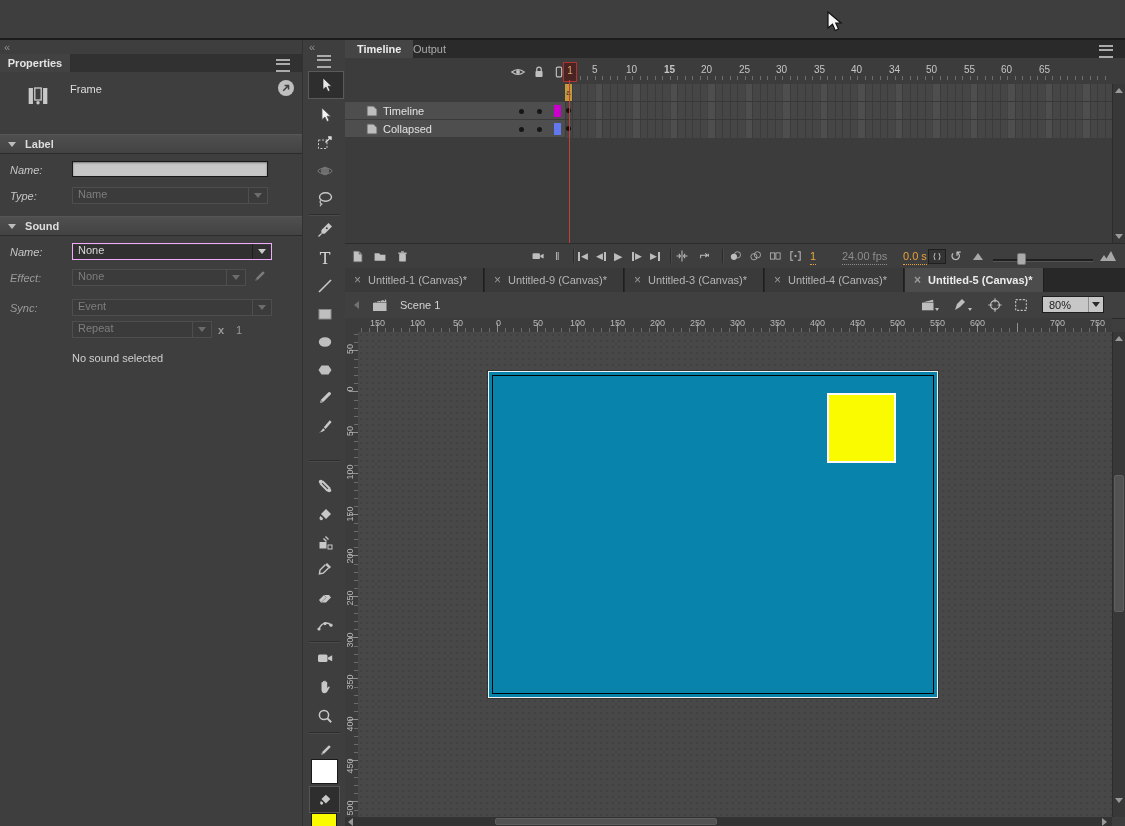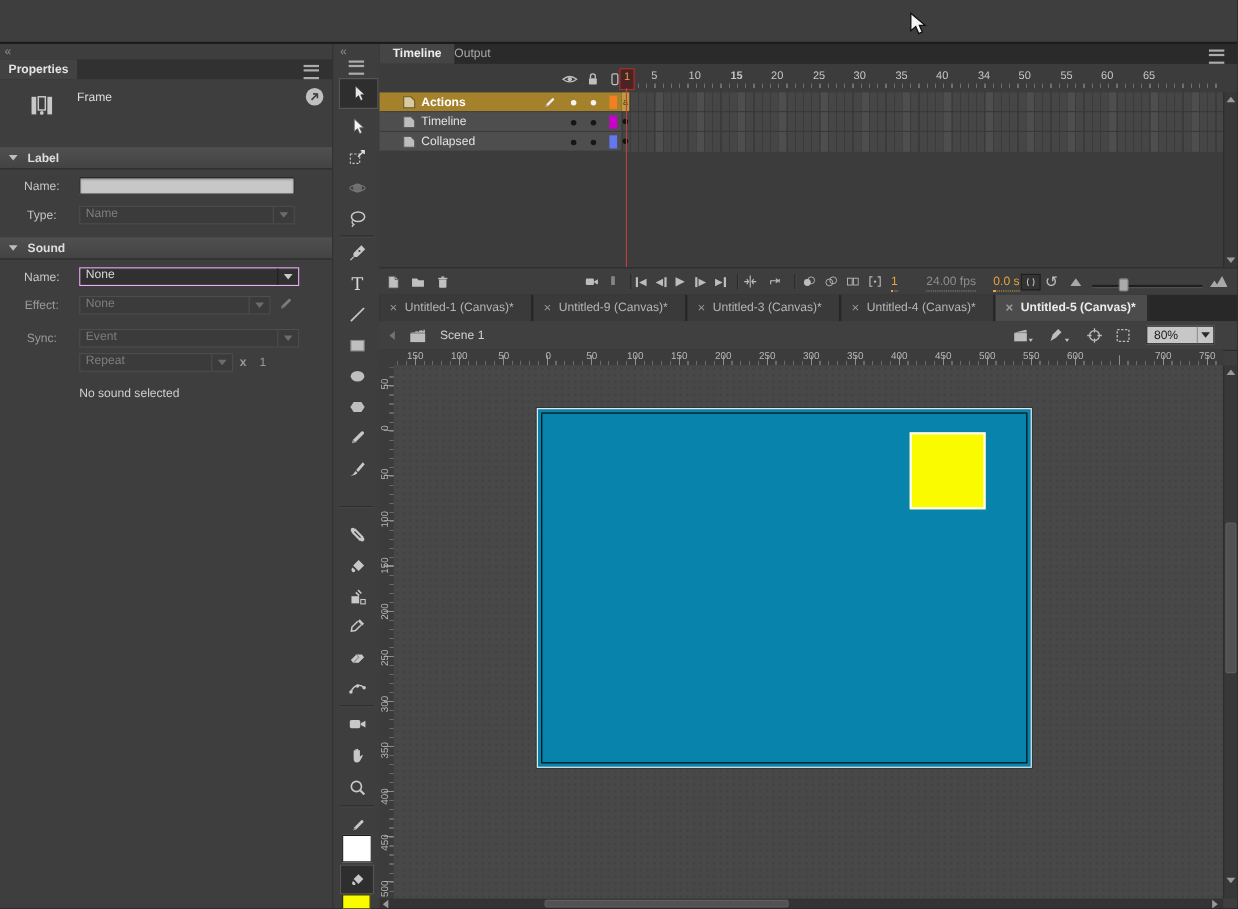--- a/index.html
+++ b/index.html
@@ -19,21 +19,21 @@
   .hamburger:before{content:"";display:block;height:2px;background:#ABABAB;margin-top:1.5px;}
   
   .props{left:0;top:40px;width:302px;height:786px;background:#3E3E3E;border-right:1px solid #292929;}
   .ptabbar{position:absolute;left:0;top:14px;width:302px;height:18px;background:#313131;}
   .ptab{position:absolute;left:0;top:0;width:70px;height:18px;background:#424242;color:#E4E4E4;
         text-align:center;line-height:18px;font-weight:bold;}
   .sec-head{position:absolute;left:0;width:302px;height:18px;line-height:18px;
     background:linear-gradient(#4F4F4F,#434343);border-top:1px solid #565656;border-bottom:1px solid #2B2B2B;}
   .tri-down{display:inline-block;width:0;height:0;border-left:4px solid transparent;border-right:4px solid transparent;
     border-top:5px solid #BDBDBD;margin:0 6px 1px 8px;vertical-align:middle;}
-  .flabel{position:absolute;width:56px;text-align:center;color:#C6C6C6;}
+  .flabel{position:absolute;width:56px;text-align:left;color:#C6C6C6;font-style:italic;}
   .flabel.dim{color:#9A9A9A;}
   .dd{position:absolute;height:15px;background:#303030;border:1px solid #f0abfc;
       box-shadow:inset 0 1px 0 rgba(255,255,255,.05);display:flex;padding:0 5px;color:#D8D8D8;}
   .dd .ddarrow{margin-left:auto;border-left:1px solid #1E1E1E;padding-left:5px;height:100%;display:flex;align-items:center;}
   .dd .ddarrow:after{content:"";width:0;height:0;border-left:4px solid transparent;border-right:4px solid transparent;border-top:5px solid #C9C9C9;}
   .dd.disabled{background:#3B3B3B;border-color:#4E4E4E;box-shadow:none;color:#7E7E7E;}
   .dd.disabled .ddarrow{border-color:#4E4E4E;}
   .dd.disabled .ddarrow:after{border-top-color:#6C6C6C;}
   .text-input{position:absolute;background:#C7C7C7;border:1px solid #1A1A1A;box-shadow:inset 0 1px 2px rgba(0,0,0,.4);}
   
@@ -360,33 +360,20 @@
       <span class="fnum" style="left:211px;">30</span>
       <span class="fnum" style="left:249px;">35</span>
       <span class="fnum" style="left:286px;">40</span>
       <span class="fnum" style="left:324px;">34</span>
       <span class="fnum" style="left:361px;">50</span>
       <span class="fnum" style="left:399px;">55</span>
       <span class="fnum" style="left:436px;">60</span>
       <span class="fnum" style="left:474px;">65</span>
     </div>
 
-    <div class="layer-row selected" style="top:44px;">
-      <svg style="margin-left:20px;" width="14" height="14" viewBox="0 0 14 14">
-        <path d="M2 2 H8.5 L12 5.5 V12 H2 Z" fill="#D8CBA4" stroke="#6B5A25"></path>
-        </svg>
-      <span class="layer-name">Actions</span>
-      <svg class="abs" style="left:148px;top:3px;" width="13" height="13" viewBox="0 0 18 18">
-        <path d="M4 14 L5 10.8 L12.5 3.3 A1.6 1.6 0 0 1 14.7 5.5 L7.2 13 Z" fill="#EEE"></path>
-          <path d="M4 14 L7.2 13 L5 10.8 Z" fill="#999"></path>
-        </svg>
-      <span class="dotcol" style="left:174px;top:7px;background:#F3F3F3;"></span>
-      <span class="dotcol" style="left:192px;top:7px;background:#F3F3F3;"></span>
-      <span class="swatch" style="left:209px;background:#F08021;"></span>
-    </div>
     <div class="layer-row" style="top:62px;">
       <svg style="margin-left:20px;" width="14" height="14" viewBox="0 0 14 14">
         <path d="M2 2 H8.5 L12 5.5 V12 H2 Z" fill="#BDBDBD" stroke="#5A5A5A"></path>
         </svg>
       <span class="layer-name">Timeline</span>
       <span class="dotcol" style="left:174px;top:7px;background:#161616;"></span>
       <span class="dotcol" style="left:192px;top:7px;background:#161616;"></span>
       <span class="swatch" style="left:209px;background:#CC00CC;"></span>
     </div>
     <div class="layer-row" style="top:80px;">

